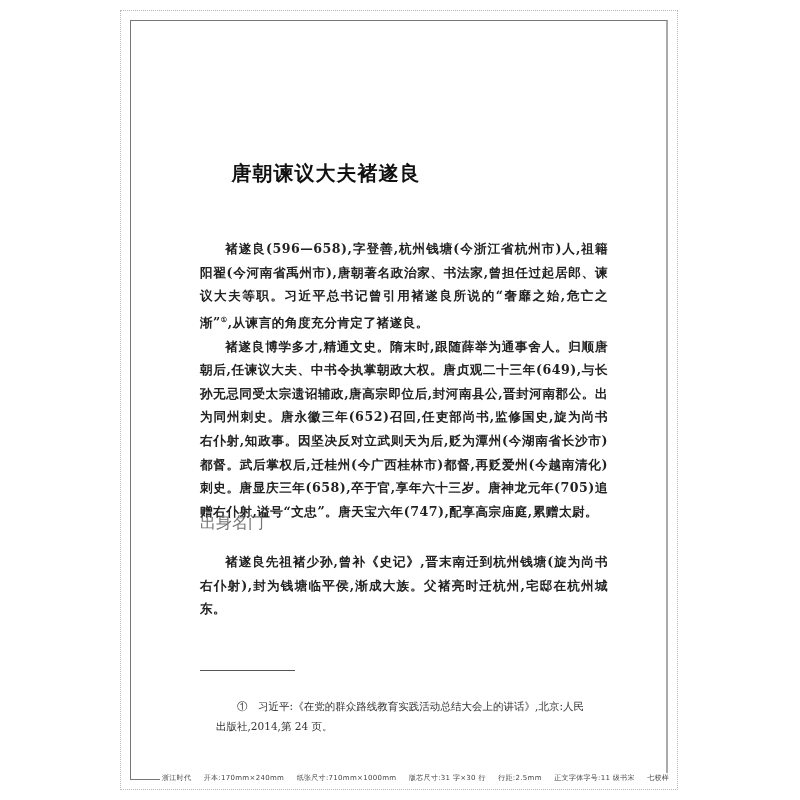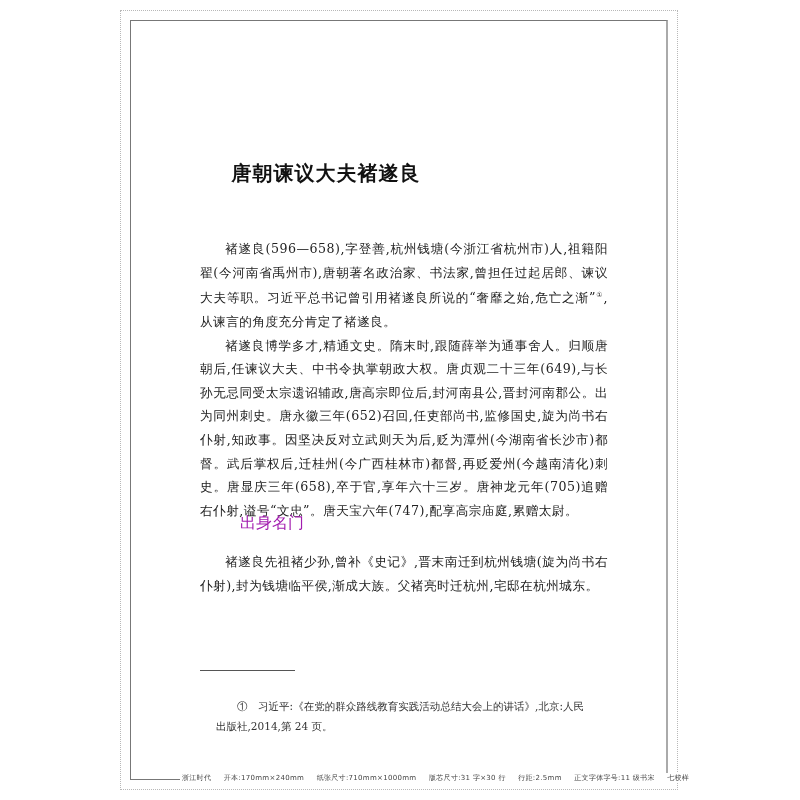--- a/index.html
+++ b/index.html
@@ -8,31 +8,31 @@
   .outer { position:absolute; left:120px; top:10px; width:558px; height:780px;
            border:1px dotted #b8b8b8; box-sizing:border-box; }
   .inner { position:absolute; left:130px; top:20px; width:538px; height:760px;
            border-left:1px solid #777; border-top:1px solid #777;
            border-right:2px solid #aaa; border-bottom:1px solid #777; box-sizing:border-box; }
   .title { position:absolute; left:0; width:652px; top:160px; text-align:center;
            font-size:20px; font-weight:bold; letter-spacing:1px; color:#111;
            font-family:"DejaVu Serif","Liberation Serif",serif; }
   .body { position:absolute; left:200px; width:408px; font-size:12.6px; line-height:23.6px;
           letter-spacing:0.5px; color:#222; text-align:justify; }
-  .para { text-indent:2em; margin:0; }
+  .para { text-indent:2em; margin:0;font-weight:bold; }
   .sect { position:absolute; left:200px; top:513px; font-size:16px;
-          font-family:Liberation Serif, serif; color:#a21caf;margin-left:40px; }
+          font-family:Liberation Serif, serif; color:#737373; }
   .fn-rule { position:absolute; left:200px; top:670px; width:95px; height:0;
              border-top:1px solid #555; }
   .footnote { position:absolute; left:200px; top:680px; width:400px;
               font-size:10.5px; line-height:20px; color:#333; text-align:justify; }
   .footnote .fn-first { text-indent:2em; margin:16px; }
   .footer { position:absolute; left:160px; top:773px; width:510px;
             font-size:7px; color:#444; white-space:nowrap; letter-spacing:0.3px;
-            font-family:"DejaVu Sans","Liberation Sans",sans-serif; background:#fff; padding-left:2px;margin-left:20px; }
+            font-family:"DejaVu Sans","Liberation Sans",sans-serif; background:#fff; padding-left:2px; }
   .footer span { margin-right:10px; }
   sup { font-size:7px; }
 </style>
 </head>
 <body>
 
 <div class="outer"></div>
 <div class="inner"></div>
 
 <div class="title">唐朝谏议大夫褚遂良</div>

